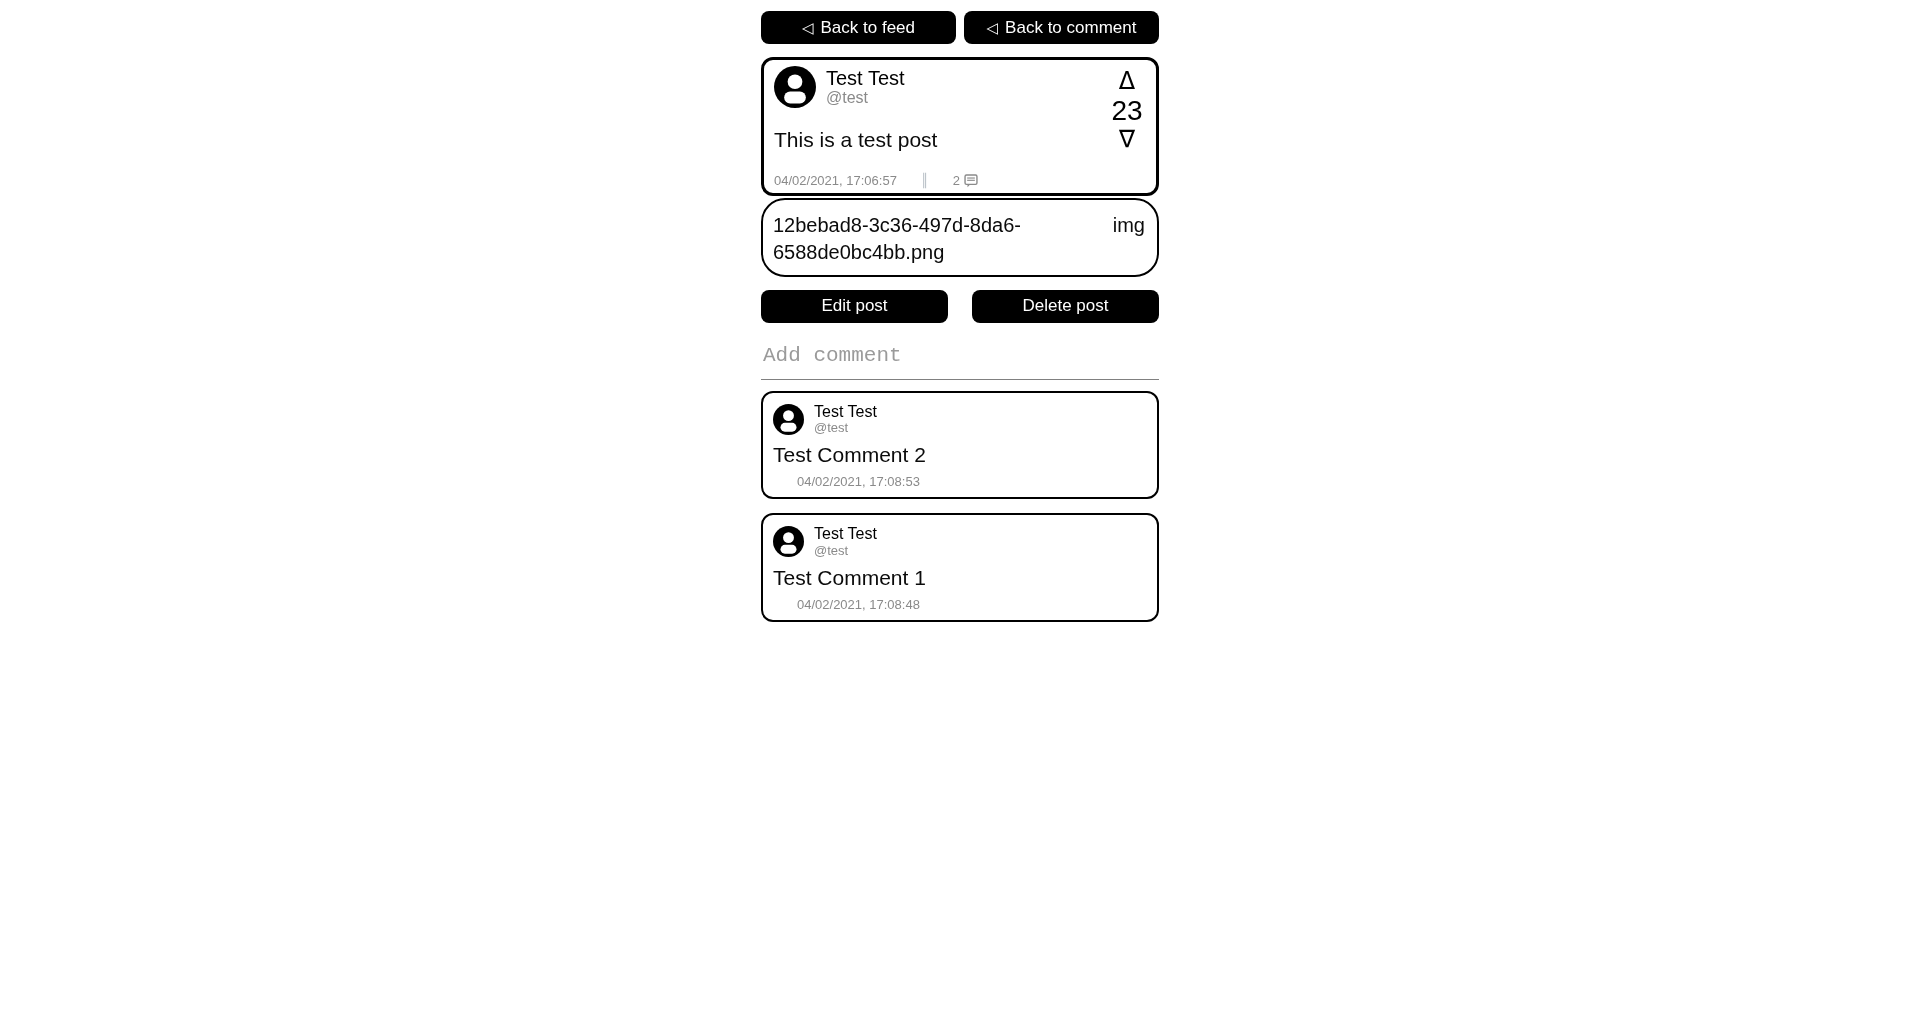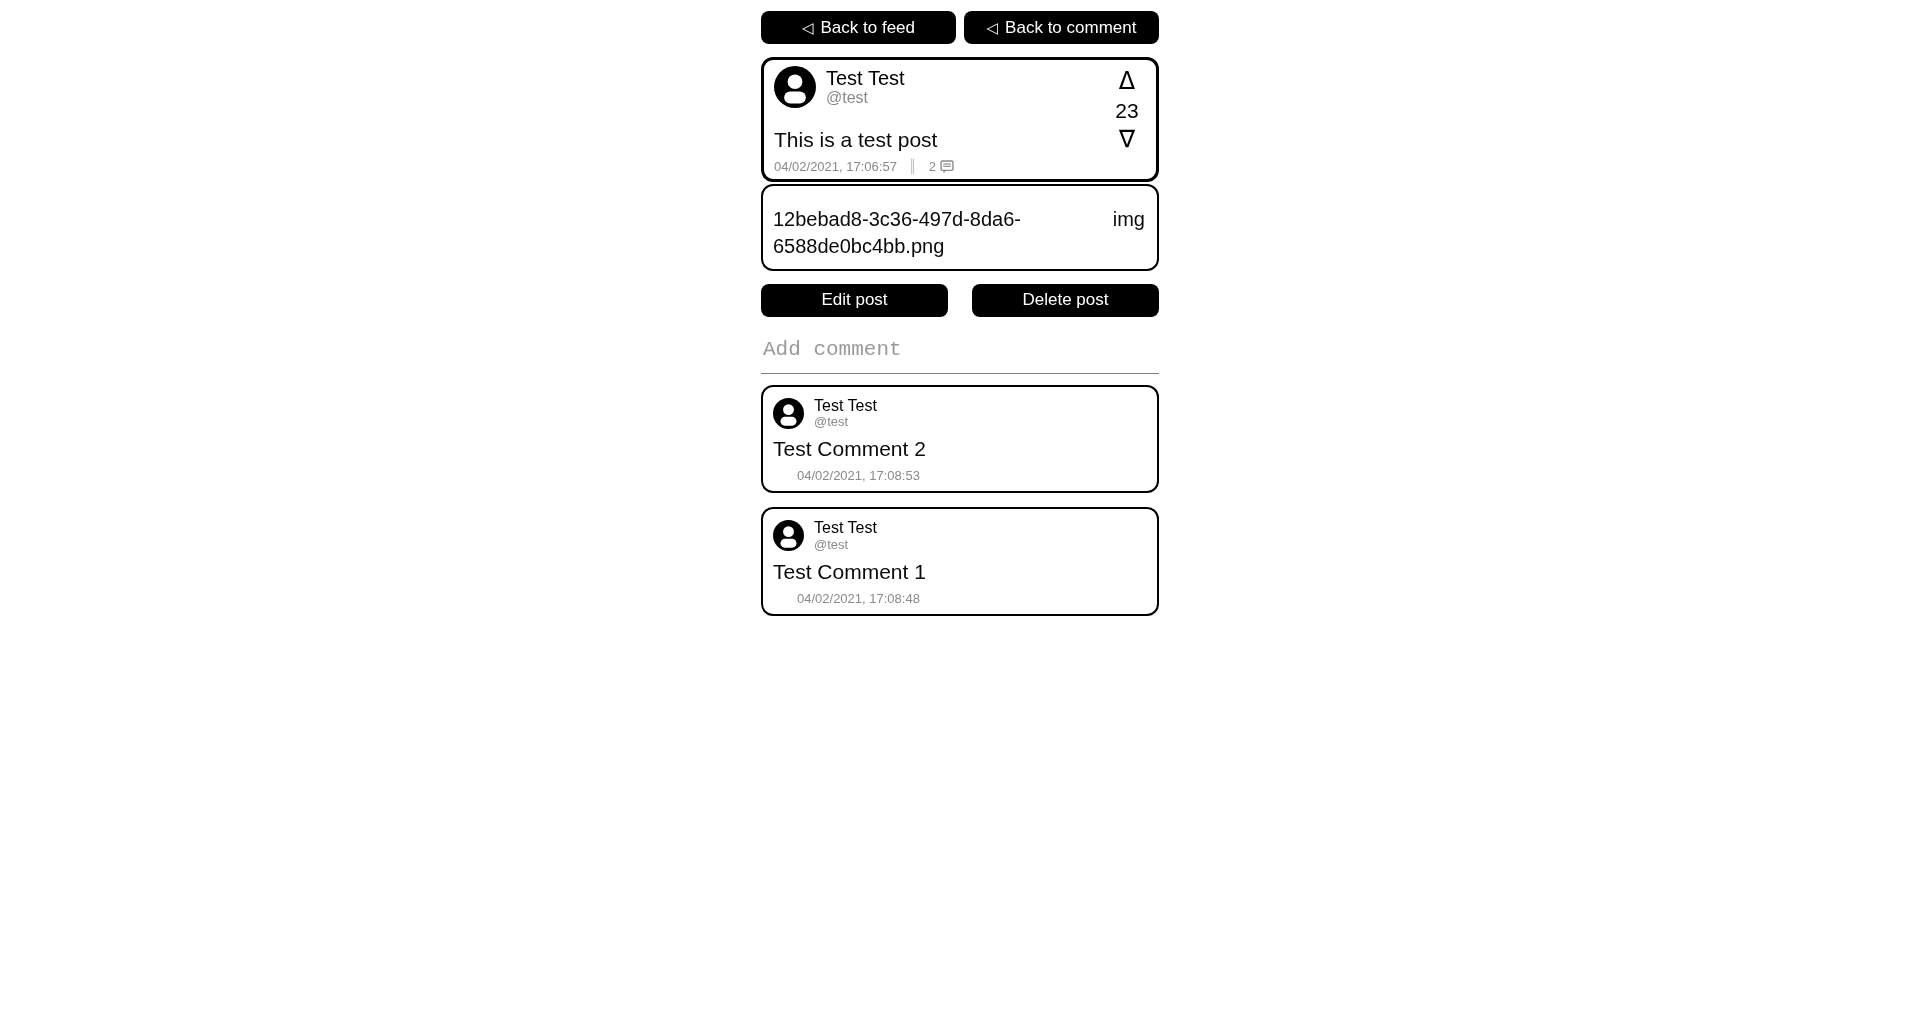--- a/index.html
+++ b/index.html
@@ -27,37 +27,37 @@
   }
   .author-row { display: flex; align-items: center; gap: 10px; }
   .avatar { flex: 0 0 auto; display: block; }
   .avatar-lg { width: 42px; height: 42px; }
   .avatar-sm { width: 31px; height: 31px; }
   .author-name { font-size: 20px; line-height: 1.12; color: #000; }
   .author-handle { font-size: 16px; line-height: 1.12; color: #8a8a8a; }
   .c-author-name { font-size: 16px; line-height: 1.15; color: #000; }
   .c-author-handle { font-size: 13px; line-height: 1.15; color: #8a8a8a; }
   .post-text { font-size: 21px; line-height: 1.25; margin-top: 19px; color: #0b0b0b; }
-  .meta-row { display: flex; align-items: center; gap: 12px; margin-top: 6px; color: #8a8a8a; font-size: 13px; }
+  .meta-row { display: flex; align-items: center; gap: 24px; margin-top: 20px; color: #8a8a8a; font-size: 13px; }
   .meta-sep { color: #b9c0c7; font-size: 13px; font-family: "DejaVu Sans", sans-serif; }
   .meta-count { display: flex; align-items: center; gap: 4px; }
   .bubble-icon { display: inline-block; width: 14px; height: 14px; }
 
   .vote-col {
     position: absolute; top: 7px; right: 8px; width: 42px;
     display: flex; flex-direction: column; align-items: center;
     font-size: 27px; line-height: 29px; text-align: center;
   }
   .vote-arrow { cursor: pointer; user-select: none; font-family: "DejaVu Sans", sans-serif; font-size: 24px; }
-  .vote-score { font-size: 21px; text-align: right; }
+  .vote-score { font-size: 28px; text-align: right; }
 
   
   .attachment-card {
-    margin-top: 2px; border: 2px solid #000; border-radius: 12px;
-    padding: 20px 12px 8px 10px; display: flex; align-items: flex-start;
+    margin-top: 2px; border: 2px solid #000; border-radius: 24px;
+    padding: 12px 12px 8px 10px; display: flex; align-items: flex-start;
     font-size: 20px; line-height: 1.36; cursor: pointer;
   }
   .attachment-name { max-width: 282px; word-wrap: break-word; color: #0b0b0b; }
   .attachment-type { margin-left: auto; color: #0b0b0b; text-align: center; }
 
   
   .actions-row { margin-top: 13px; gap: 24px; }
 
   
   .comment-input {

